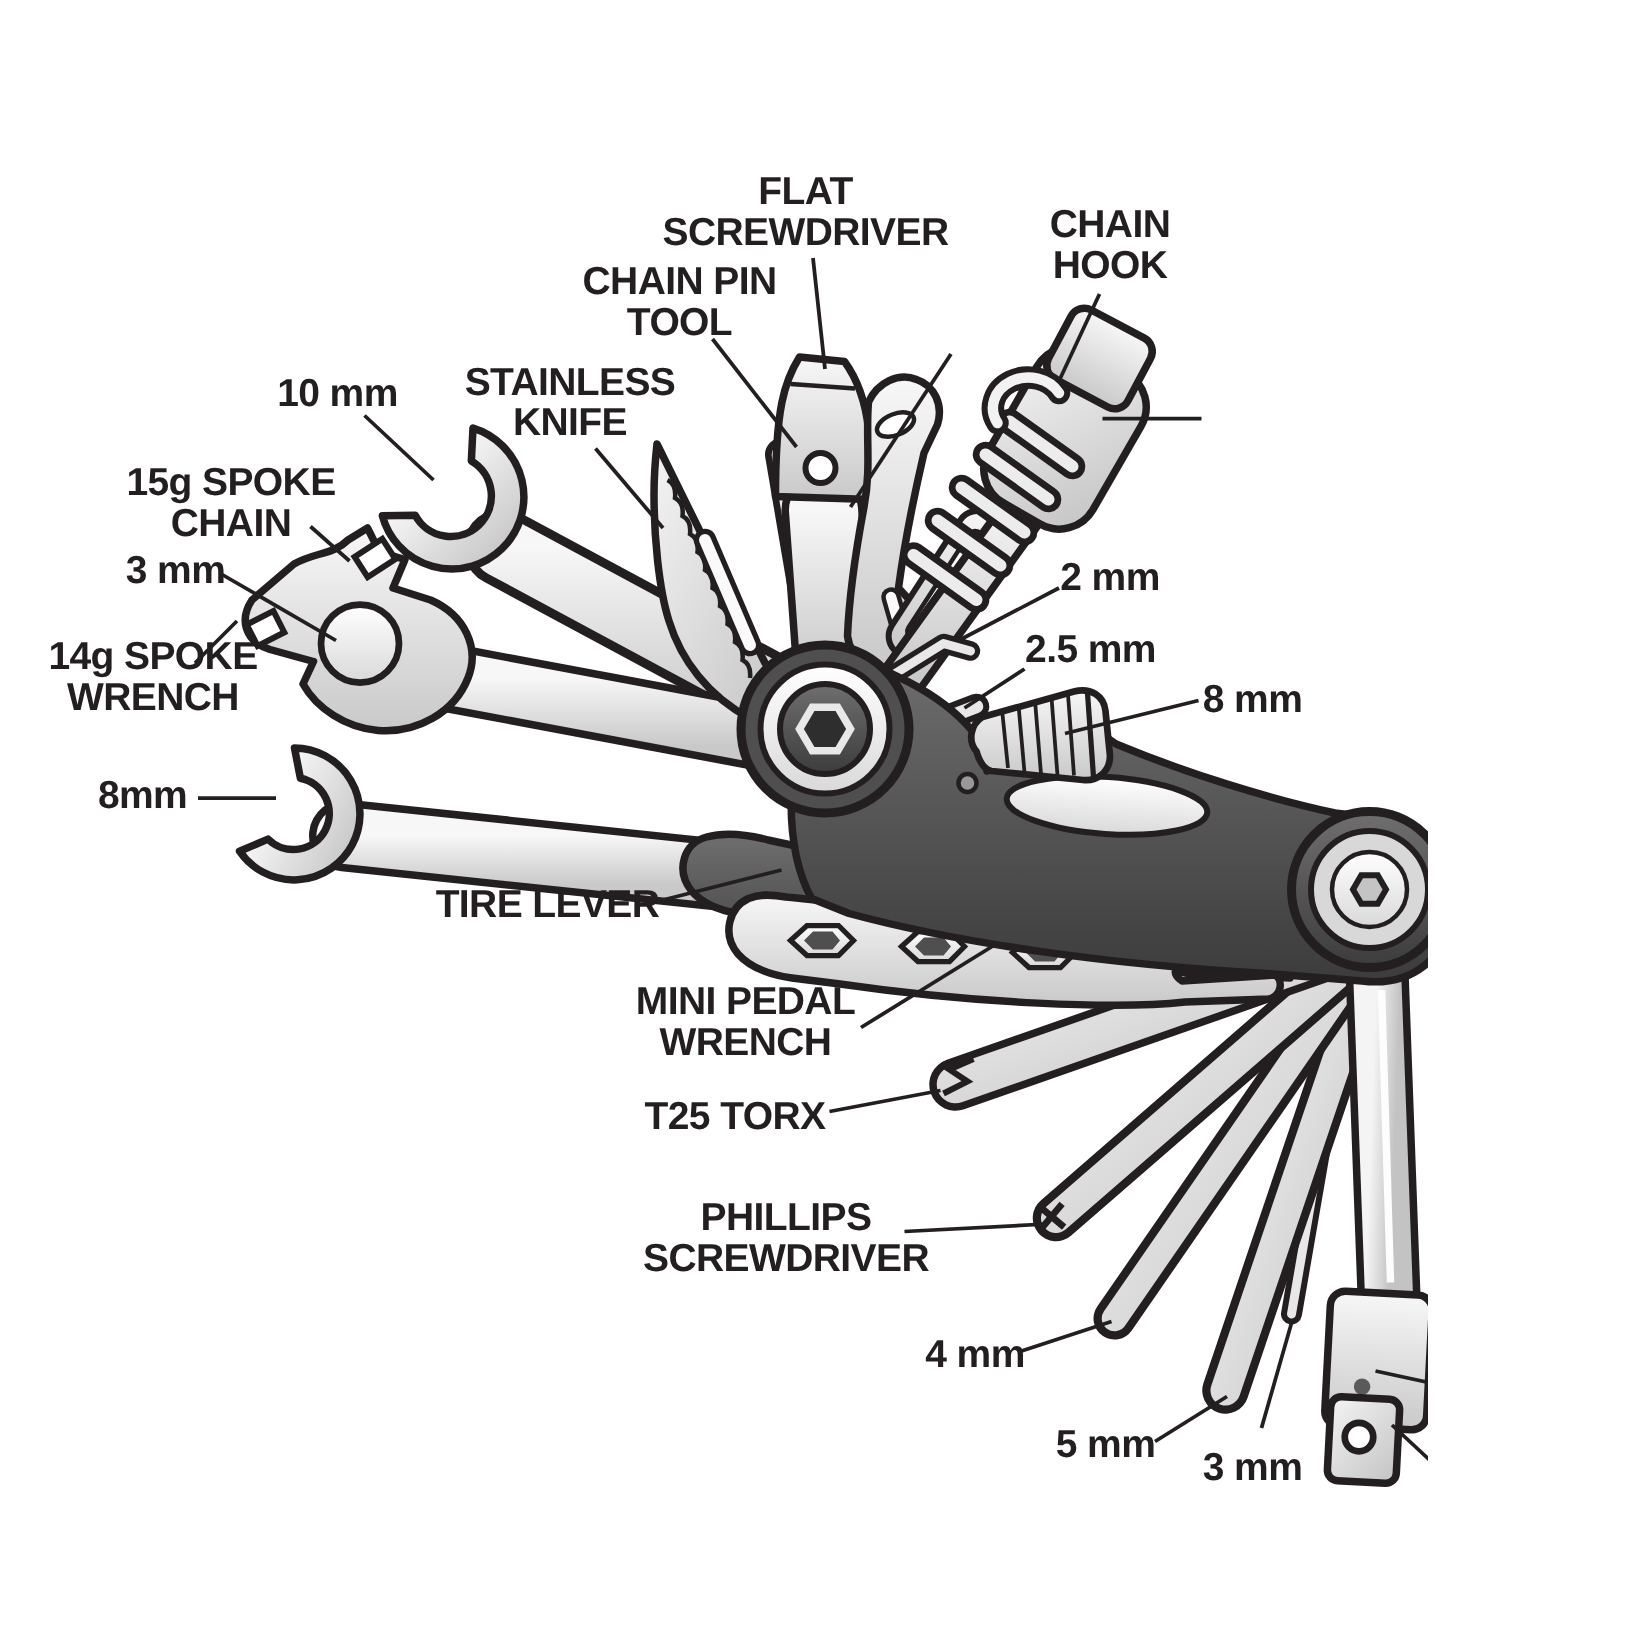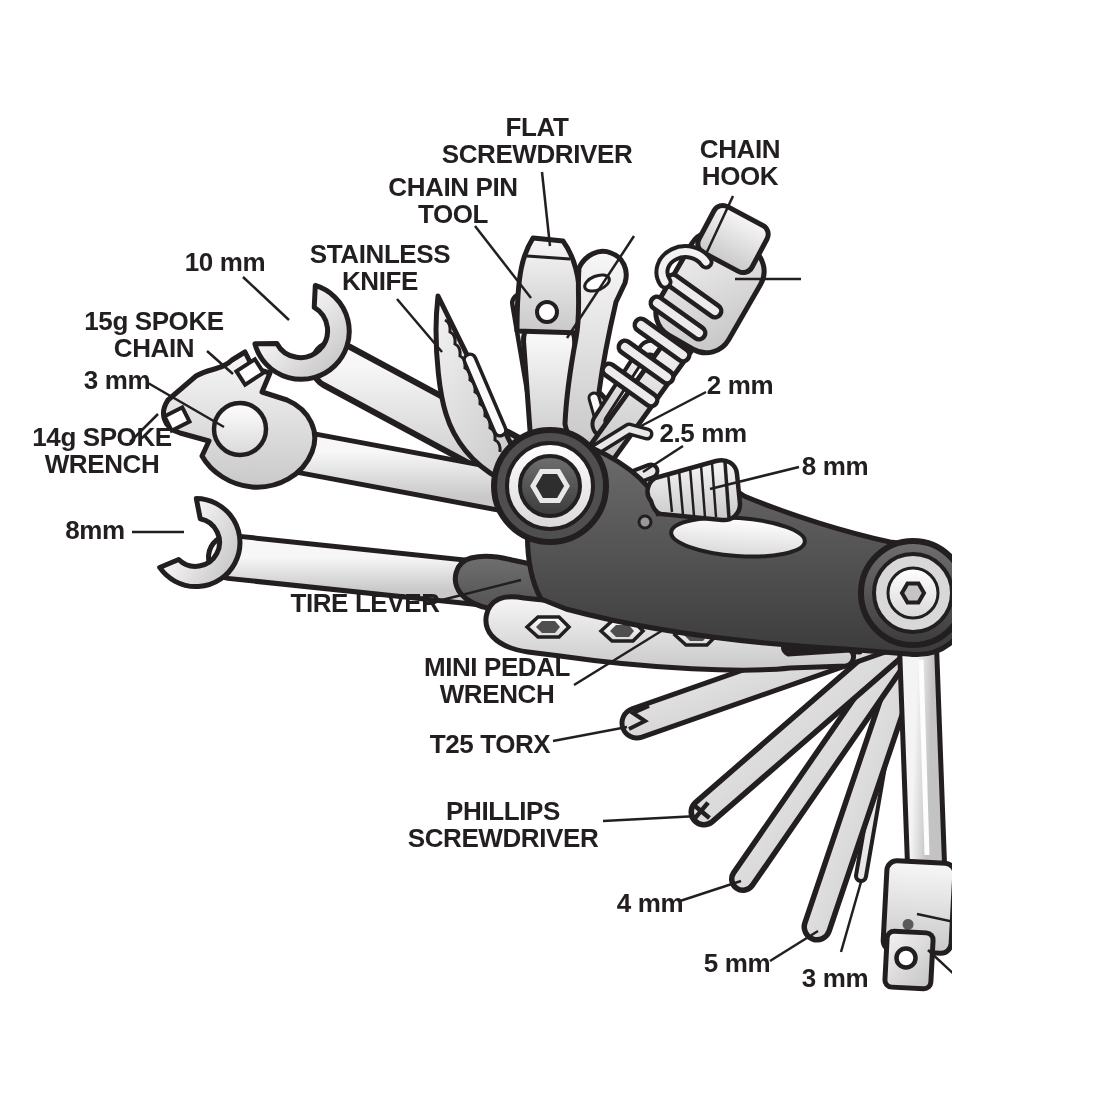--- a/index.html
+++ b/index.html
@@ -272,27 +272,27 @@
   <div class="lbl" style="left:225px;top:262px">10 mm</div>
   <div class="lbl" style="left:380px;top:268px">STAINLESS
 KNIFE</div>
   <div class="lbl" style="left:154px;top:335px">15g SPOKE
 CHAIN</div>
   <div class="lbl" style="left:117px;top:380px">3 mm</div>
   <div class="lbl" style="left:102px;top:451px">14g SPOKE
 WRENCH</div>
   <div class="lbl" style="left:95px;top:530px">8mm</div>
   <div class="lbl" style="left:740px;top:385px">2 mm</div>
-  <div class="lbl" style="left:703px;top:433px">2.5 mm</div>
+  <div class="lbl" style="left:727px;top:433px">2.5 mm</div>
   <div class="lbl" style="left:835px;top:466px">8 mm</div>
   <div class="lbl" style="left:365px;top:603px">TIRE LEVER</div>
   <div class="lbl" style="left:497px;top:681px">MINI PEDAL
 WRENCH</div>
   <div class="lbl" style="left:490px;top:744px">T25 TORX</div>
-  <div class="lbl" style="left:503px;top:825px">PHILLIPS
+  <div class="lbl" style="left:524px;top:825px">PHILLIPS
 SCREWDRIVER</div>
   <div class="lbl" style="left:650px;top:903px">4 mm</div>
   <div class="lbl" style="left:737px;top:963px">5 mm</div>
   <div class="lbl" style="left:835px;top:978px">3 mm</div>
   <div class="lbl" style="left:1008px;top:933px">10 mm</div>
   <div class="lbl" style="left:992px;top:989px">8 mm</div>
 
 </div>
 
 </body></html>

